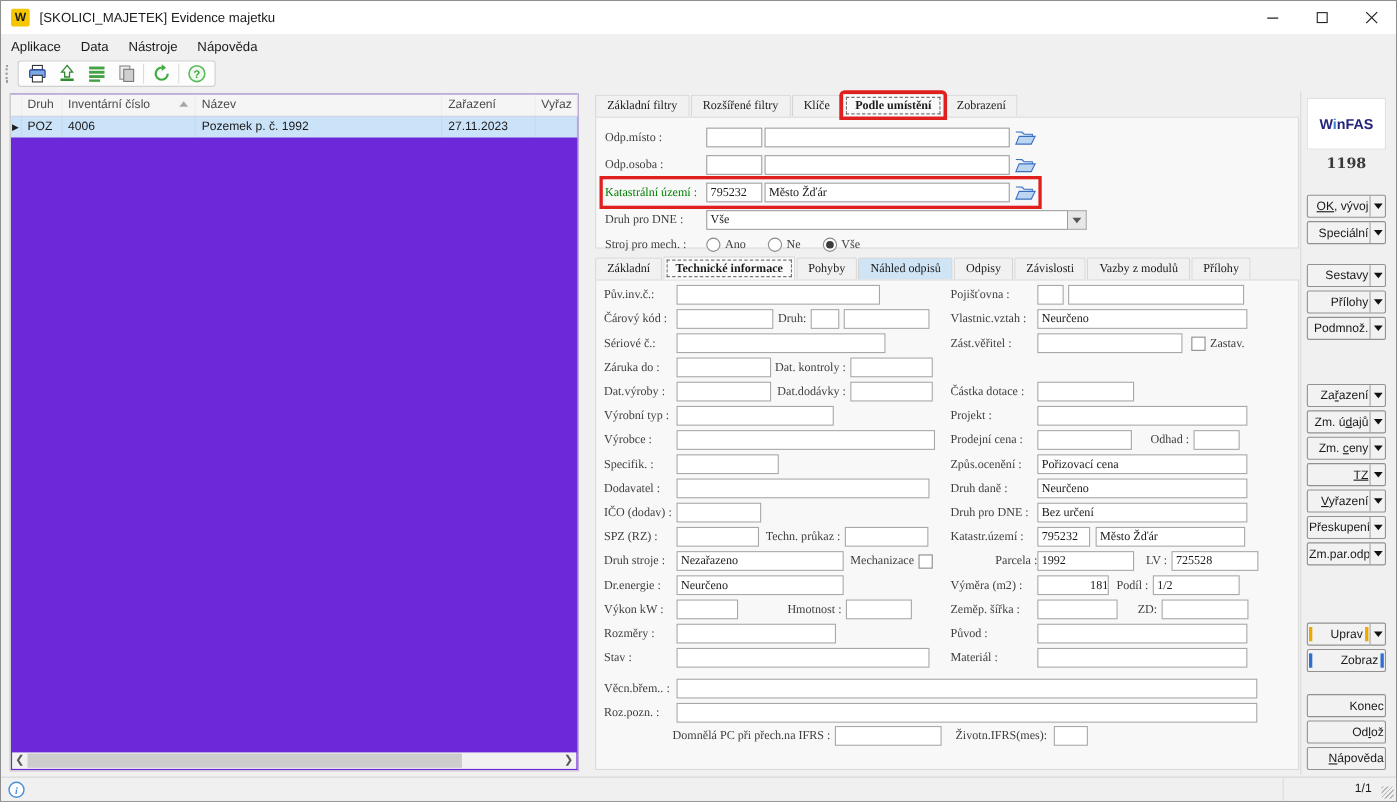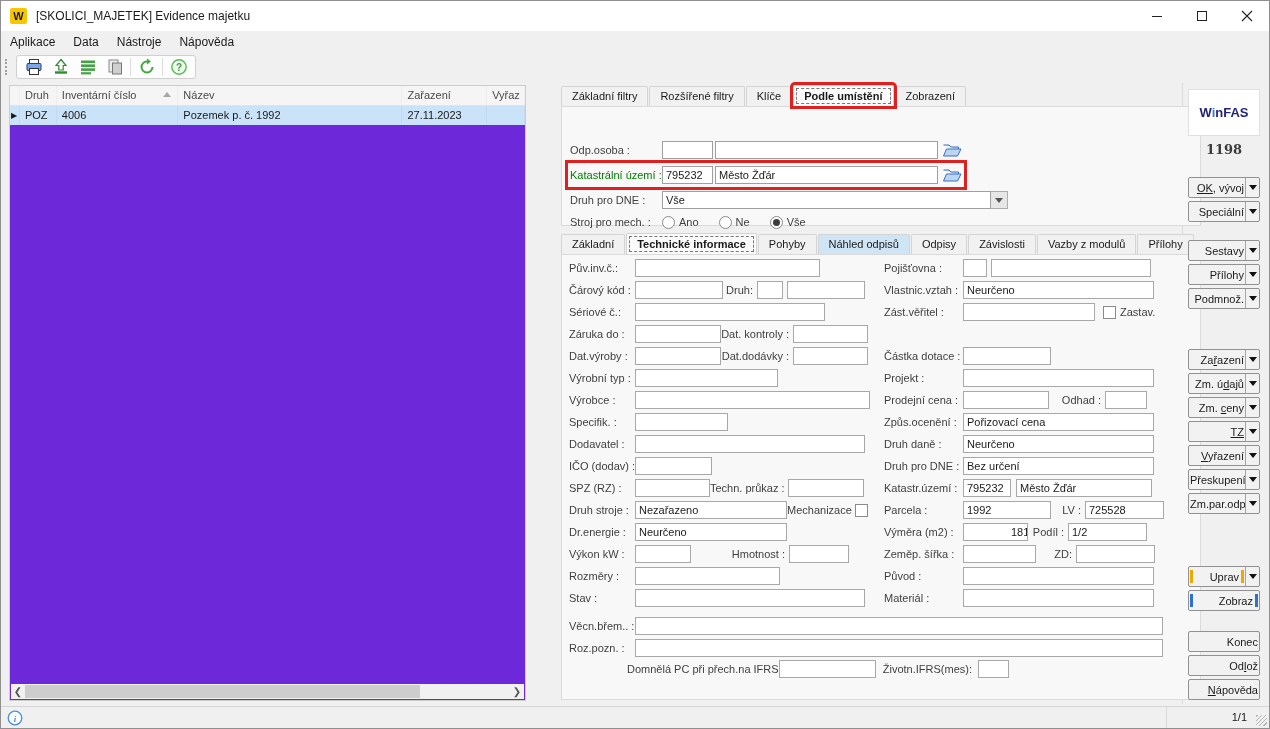--- a/index.html
+++ b/index.html
@@ -32,21 +32,21 @@
   .t-cell{padding:3px 0 0 5px;box-sizing:border-box;border-right:1px solid #eeeeee;white-space:nowrap;overflow:hidden;display:flex;}
   .t-row{display:flex;height:19px;}
   .t-row .t-cell{border-right:1px solid rgba(0,0,0,0.04);padding-top:3px;}
   .sort{width:0;height:0;border-left:4px solid transparent;border-right:4px solid transparent;
         border-bottom:5px solid #a8a8a8;margin:3px 6px 0 auto;}
   .row-marker{font-size:8px;padding-top:5px;padding-left:1px;}
   .hscroll{position:absolute;left:1px;right:1px;bottom:1px;height:15px;background:#f1f1f1;display:flex;align-items:center;}
   .hs-arrow{width:14px;text-align:center;color:#555;font-size:10px;line-height:15px;}
   .hs-thumb{width:395px;height:13px;background:#cdcdcd;}
   
-  .center{position:absolute;left:560px;top:4px;width:642px;height:620px;}
+  .center{position:absolute;left:540px;top:4px;width:642px;height:620px;font-family:Liberation Serif, serif;}
   .tabs{display:flex;height:21px;align-items:flex-end;}
   .tab{padding:3px 10px 4px;background:#f1f1f1;border:1px solid #d4d4d4;border-bottom:none;margin-right:1px;
        border-radius:2px 2px 0 0;position:relative;white-space:nowrap;}
   .tab.active{background:#fafafa;font-weight:bold;z-index:2;padding-top:4px;}
   .tab.active .focus-dash{position:absolute;inset:2px;border:1px dashed #777;pointer-events:none;}
   .tab.annotated-tab{box-shadow:0 0 0 3px #e0201f;z-index:3;}
   .filter-box{position:absolute;top:21px;left:0;width:640px;height:120px;background:#f8f8f8;border:1px solid #dadada;box-sizing:border-box;}
   .f-row{position:absolute;left:8px;display:flex;align-items:center;height:20px;}
   .f-label{width:92px;color:#3f3f3f;flex:none;white-space:nowrap;}
   .f-label.green{color:#008000;}
@@ -223,20 +223,32 @@
     <div class="center">
       <div class="tabs" id="filter-tabs">
           <div class="tab"><span>Základní filtry</span></div>
           <div class="tab"><span>Rozšířené filtry</span></div>
           <div class="tab"><span>Klíče</span></div>
           <div class="tab active annotated-tab"><span>Podle umístění</span><div class="focus-dash"></div></div>
           <div class="tab"><span>Zobrazení</span></div>
         </div>
 
       <div class="filter-box">
+        <div class="f-row" style="top:8px;">
+          <div class="f-label">Odp.místo :</div>
+          <div class="f-inp" style="width:51px;"></div>
+          <div style="width:2px;"></div>
+          <div class="f-inp" style="width:223px;"></div>
+          <div class="folder-btn">
+            <svg width="20" height="16" viewBox="0 0 20 16">
+              <path d="M1.5 3 H7 L9 5 H16.5 V8" fill="#cfe2f7" stroke="#3a6fc0"></path>
+              <path d="M1.5 14 L4.5 7 H19 L15.5 14 Z" fill="#bcd6f2" stroke="#3a6fc0"></path>
+            </svg>
+          </div>
+        </div>
         <div class="f-row" style="top:33px;">
           <div class="f-label">Odp.osoba :</div>
           <div class="f-inp" style="width:51px;"></div>
           <div style="width:2px;"></div>
           <div class="f-inp" style="width:223px;"></div>
           <div class="folder-btn">
             <svg width="20" height="16" viewBox="0 0 20 16">
               <path d="M1.5 3 H7 L9 5 H16.5 V8" fill="#cfe2f7" stroke="#3a6fc0"></path>
               <path d="M1.5 14 L4.5 7 H19 L15.5 14 Z" fill="#bcd6f2" stroke="#3a6fc0"></path>
             </svg>
@@ -412,21 +424,21 @@
               </div>
             </div>
             <div class="frow">
               <div class="frow-l">
                 <span class="flb" style="width: 66px;">Druh stroje :</span>
                 <span class="fi" style="width: 152px;">Nezařazeno</span>
                 <span class="flb ra" style="width: 68px;">Mechanizace</span>
                 <span class="fchk"></span>
               </div>
               <div class="frow-r">
-                <span class="flb" style="width: 79px;">Parcela :</span>
+                <span class="flb" style="width: 79px; text-align: right;">Parcela :</span>
                 <span class="fi" style="width: 88px;">1992</span>
                 <span class="flb ra" style="width: 34px;">LV :</span>
                 <span class="fi" style="width: 79px;">725528</span>
               </div>
             </div>
             <div class="frow">
               <div class="frow-l">
                 <span class="flb" style="width: 66px;">Dr.energie :</span>
                 <span class="fi" style="width: 152px;">Neurčeno</span>
               </div>

